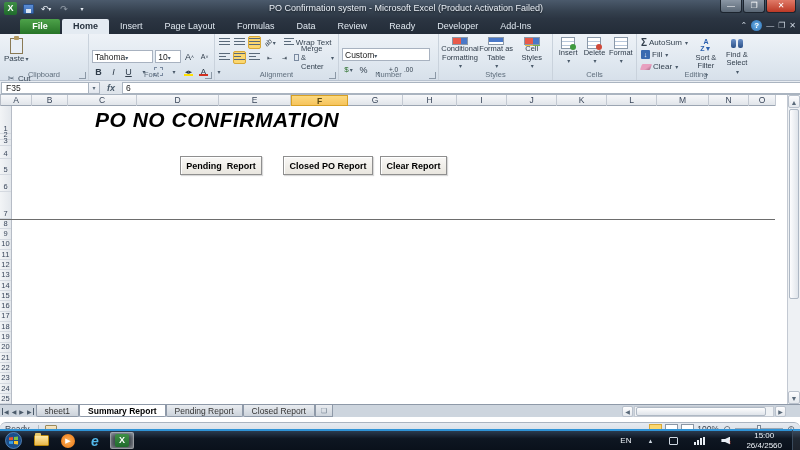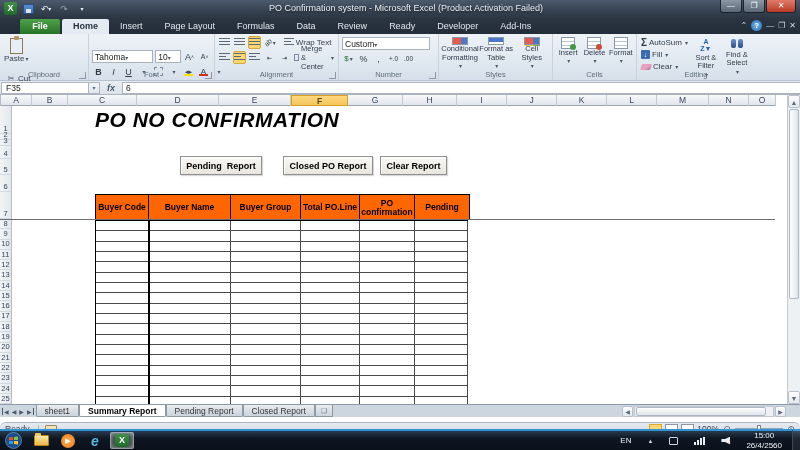--- a/index.html
+++ b/index.html
@@ -368,21 +368,21 @@
             <span class="ico" style="border:1px solid #7a8aa0;width:8px;height:7px"></span>
             <span style="font-size:7.5px">Merge &amp; Center</span>
             <span class="dd"></span>
           </div>
       </div>
       <div class="rg-label">Alignment</div>
       <div class="launcher"></div>
     </div>
 
     <div class="rgroup" style="width:100px">
-      <div class="combo" style="width:88px;margin-top:1px">
+      <div class="combo" style="width:88px;margin-top:12px">
           <span>Custom</span>
           <span class="dd"></span>
         </div>
       <div class="rowflex">
         <div class="fbtn dd">
             <span style="color:#2a6f2a;font-size:8px">$</span>
           </div>
         <div class="fbtn">%</div>
         <div class="fbtn">,</div>
         <div class="fbtn" style="font-size:6.5px">+.0</div>
@@ -525,40 +525,20 @@
     <div id="canvas">
       <div id="sheet-title">PO NO CONFIRMATION</div>
 
       <div id="form-buttons">
 
       <div class="form-btn" style="width: 82px; left: 168px;">Pending  Report</div>
           <div class="form-btn" style="width: 90px; left: 271px;">Closed PO Report</div>
           <div class="form-btn" style="width: 67px; left: 368px;">Clear Report</div>
         </div>
 
-      <div id="potable">
-        <div id="thead">
-
-        <div class="th" style="width: 53px;">Buyer Code</div>
-            <div class="th" style="width: 82px;">Buyer Name</div>
-            <div class="th" style="width: 70px;">Buyer Group</div>
-            <div class="th" style="width: 59px;">Total PO.Line</div>
-            <div class="th" style="width: 55px;">PO confirmation</div>
-            <div class="th" style="width: 54px;">Pending</div>
-          </div>
-        <div id="tbody">
-            <div class="tvline first" style="left: 0px;"></div>
-            <div class="tvline thick" style="left: 53px;"></div>
-            <div class="tvline" style="left: 135px;"></div>
-            <div class="tvline" style="left: 205px;"></div>
-            <div class="tvline" style="left: 264px;"></div>
-            <div class="tvline" style="left: 319px;"></div>
-            <div class="tvline" style="left: 372px;"></div>
-          </div>
-      </div>
     </div>
 
     <div id="freeze-line"></div>
 
     <div id="vscroll">
       <div class="varrow">▲</div>
       <div id="vthumb"></div>
       <div class="varrow bottom">▼</div>
     </div>
   </div>

